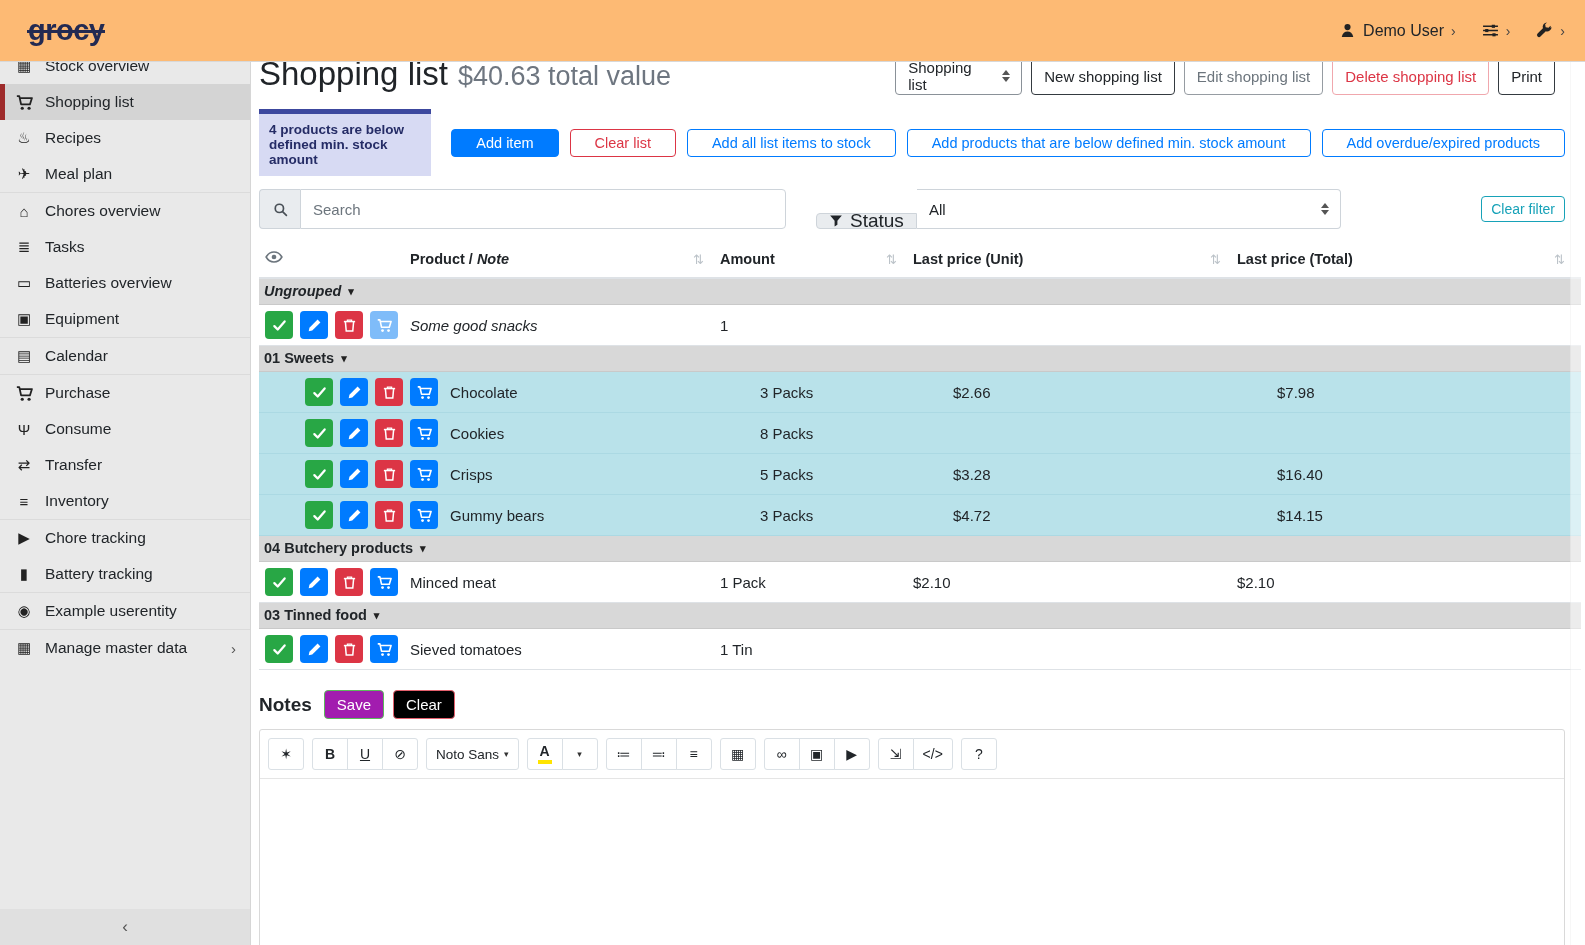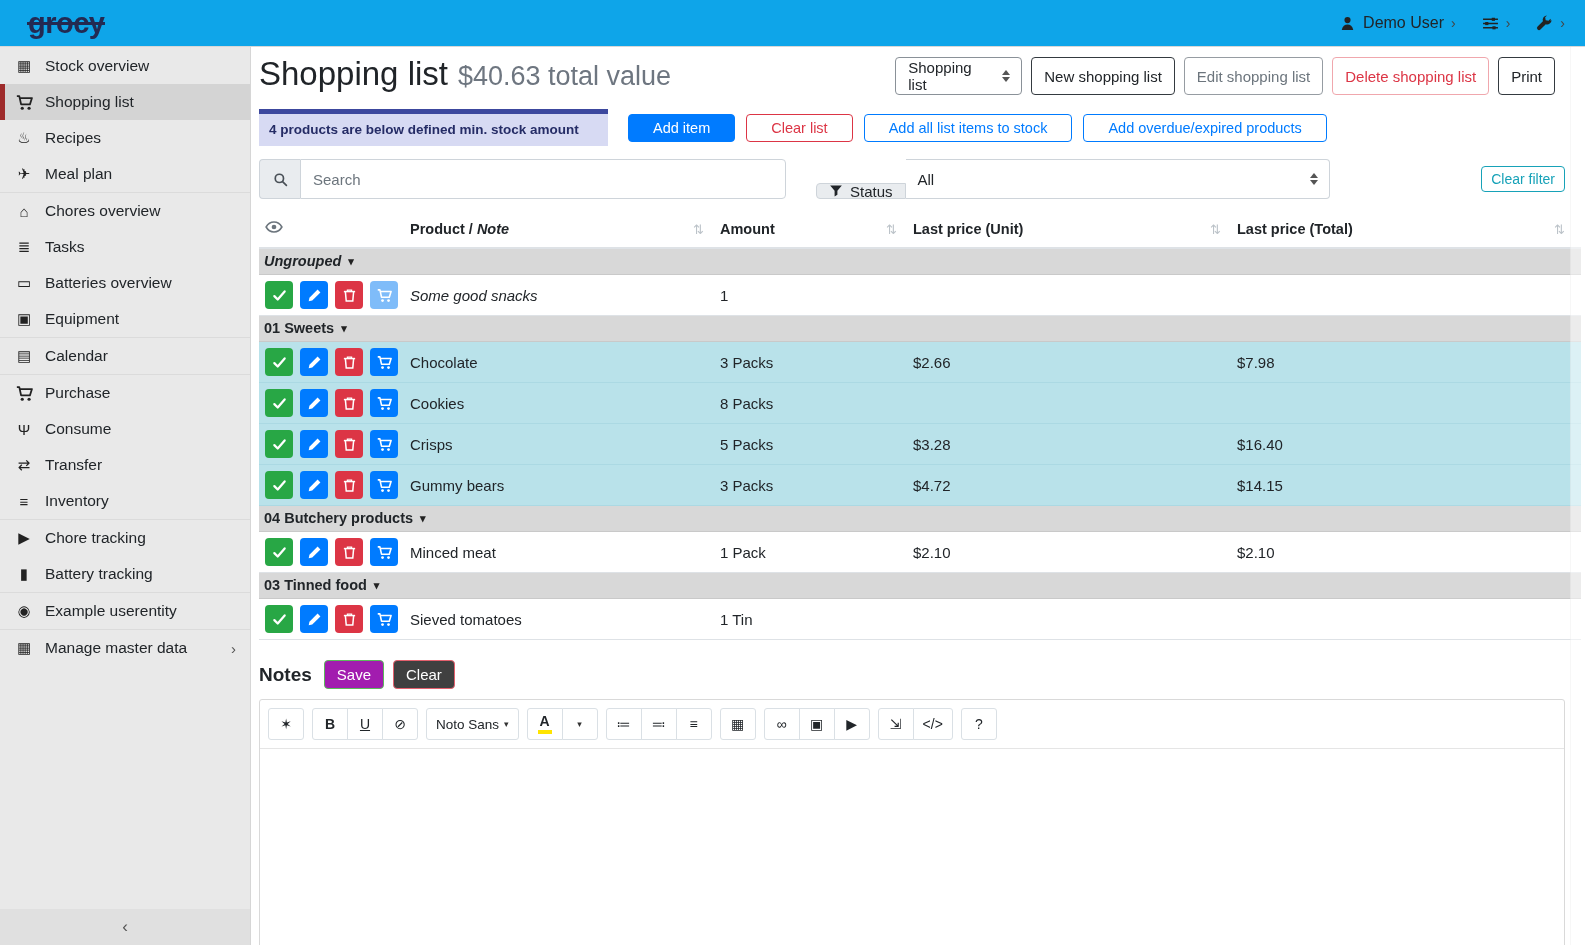--- a/index.html
+++ b/index.html
@@ -6,22 +6,22 @@
   html, body {
     width: 1585px; height: 945px;
     font-family: "Liberation Sans", sans-serif;
     background: #fff; overflow: hidden; position: relative;
     color: #212529;
   }
   button { font-family: inherit; }
 
   
   .topbar {
-    position: absolute; top: 0; left: 0; right: 0; height: 47px;
-    background: #0ea5e9; border-bottom: 1px solid #d8d8d8;
+    position: absolute; top: 0; left: 0; right: 0; height: 62px;
+    background: #fdba74; border-bottom: 1px solid #d8d8d8;
     display: flex; align-items: center; justify-content: space-between;
     padding: 0 20px 0 28px; z-index: 5;
   }
   .logo { position: relative; font-size: 29px; font-weight: 800; color: #232a52; letter-spacing: -0.5px; line-height: 1; cursor: pointer; }
   .logo::after { content: ""; position: absolute; left: -1px; right: -1px; top: 48%; height: 3px; background: #232a52; }
   .topbar-right { display: flex; align-items: center; gap: 26px; }
   .tb-item { display: flex; align-items: center; gap: 7px; font-size: 16px; color: #212529; cursor: pointer; }
   .tb-item svg { width: 17px; height: 17px; color: #222; }
   .chev { color: #444; font-size: 14px; }
 
@@ -63,51 +63,51 @@
   .btn-outline-danger { background: #fff; border: 1px solid #dc3545; color: #dc3545; }
   .btn-outline-primary { background: #fff; border: 1px solid #007bff; color: #007bff; }
 
   .filter-row { display: flex; align-items: center; margin-top: 13px; padding-right: 16px; }
   .input-group { display: flex; width: 527px; height: 40px; }
   .ig-icon { width: 41px; background: #e9ecef; border: 1px solid #ced4da; border-right: none; border-radius: 4px 0 0 4px; display: flex; align-items: center; justify-content: center; color: #495057; }
   .ig-icon svg { width: 15px; height: 15px; }
   .ig-input { flex: 1; border: 1px solid #ced4da; border-radius: 0 4px 4px 0; padding: 0 12px; font-size: 15px; color: #495057; outline: none; }
   .ig-input::placeholder { color: #6c757d; }
   .status-group { display: flex; margin-left: 30px; height: 40px; }
-  .status-btn { display: flex; align-items: center; gap: 7px; padding: 0 12px; background: #e9ecef; border: 1px solid #ced4da; border-radius: 4px 0 0 4px; font-size: 15px; color: #212529; cursor: pointer; margin-top: 24px; }
+  .status-btn { display: flex; align-items: center; gap: 7px; padding: 0 12px; background: #e9ecef; border: 1px solid #ced4da; border-radius: 4px 0 0 4px; font-size: 19px; color: #212529; cursor: pointer; margin-top: 24px; }
   .status-btn svg { width: 14px; height: 14px; color: #212529; }
   .status-select { width: 424px; border: 1px solid #ced4da; border-left: none; border-radius: 0 4px 4px 0; }
   .clear-filter { margin-left: auto; font-size: 14px; padding: 4px 9px; color: #17a2b8; border: 1px solid #17a2b8; border-radius: 4px; background: #fff; cursor: pointer; }
 
   
   .table { margin-top: 12px; }
   .trow { display: grid; grid-template-columns: 151px 310px 193px 324px 1fr; align-items: center; }
   .thead { padding: 7px 0; border-bottom: 2px solid #dee2e6; }
   .th { font-weight: 700; font-size: 14.5px; color: #212529; display: flex; justify-content: space-between; align-items: center; padding-right: 16px; cursor: pointer; }
   .sort { color: #bcc3c9; font-size: 13px; font-weight: 400; }
   .eye-cell { padding-left: 6px; }
   .eye-cell svg { width: 18px; height: 18px; color: #6c757d; cursor: pointer; }
   .group-row { background: #d8d8d8; padding: 4px 0 5px 5px; font-weight: 700; font-size: 14.5px; color: #212529; display: flex; align-items: center; gap: 7px; border-bottom: 1px solid #c9c9c9; cursor: pointer; }
   .group-row .g-caret { font-size: 11px; color: #222; }
   .g-italic { font-style: italic; }
   .item-row { min-height: 41px; border-bottom: 1px solid #dee2e6; font-size: 15px; color: #212529; background: #fff; }
-  .item-row.highlight { background: #b9e2ea; border-bottom-color: #abd9e3; }
+  .item-row.highlight { background: #b9e2ea; border-bottom-color: #abd9e3; padding-left: 40px; }
   .actions-cell { padding-left: 6px; display: flex; align-items: center; }
   .act { width: 28px; height: 28px; border: none; border-radius: 4px; margin-right: 7px; display: inline-flex; align-items: center; justify-content: center; color: #fff; cursor: pointer; }
   .act svg { width: 15px; height: 15px; }
   .act.done { background: #28a745; } .act.edit { background: #007bff; }
   .act.del { background: #dc3545; } .act.cart { background: #007bff; }
   .act.cart.muted { background: #7fbcf9; }
   .note-text { font-style: italic; }
 
   
   .notes-bar { display: flex; align-items: center; gap: 9px; margin-top: 20px; }
   .notes-title { font-size: 19px; font-weight: 700; color: #212529; margin-right: 3px; }
   .btn-save { background: #a21caf; border: 1px solid #5cb85c; color: #fff; font-size: 15px; padding: 5px 12px; border-radius: 4px; cursor: pointer; }
-  .btn-clear-notes { background: #404040; border: 1px solid #e4606d; color: #fff; font-size: 15px; padding: 5px 12px; border-radius: 4px; cursor: pointer; }
+  .btn-clear-notes { background: #000000; border: 1px solid #e4606d; color: #fff; font-size: 15px; padding: 5px 12px; border-radius: 4px; cursor: pointer; }
   .editor { margin: 10px 16px 0 0; border: 1px solid #d9d9d9; border-radius: 3px; background: #fff; }
   .editor-toolbar { padding: 8px; display: flex; gap: 8px; border-bottom: 1px solid #e5e5e5; }
   .btn-group { display: flex; }
   .tbtn { height: 32px; min-width: 36px; padding: 0 9px; background: #fff; border: 1px solid #dae0e5; color: #212529; font-size: 14px; display: inline-flex; align-items: center; justify-content: center; gap: 5px; margin-left: -1px; cursor: pointer; }
   .btn-group .tbtn:first-child { margin-left: 0; border-radius: 3px 0 0 3px; }
   .btn-group .tbtn:last-child { border-radius: 0 3px 3px 0; }
   .btn-group .tbtn:only-child { border-radius: 3px; }
   .tbtn.bold span { font-weight: 800; }
   .tbtn.underline span { text-decoration: underline; }
   .color-a { font-weight: 700; border-bottom: 4px solid #ffe400; padding: 0 2px; line-height: 1.1; }
@@ -291,20 +291,21 @@
       <button class="btn btn-outline-dark">Print</button>
     </div>
   </div>
 
   <div class="list-toolbar">
     <div class="alert-min">4 products are below defined min. stock amount</div>
     <div class="toolbar-buttons">
       <button class="btn-sm2 btn-primary">Add item</button>
       <button class="btn-sm2 btn-outline-danger">Clear list</button>
       <button class="btn-sm2 btn-outline-primary">Add all list items to stock</button>
+      <button class="btn-sm2 btn-outline-primary">Add products that are below defined min. stock amount</button>
       <button class="btn-sm2 btn-outline-primary">Add overdue/expired products</button>
     </div>
   </div>
 
   <div class="filter-row">
     <div class="input-group">
       <span class="ig-icon">
           <svg>
             <use href="#i-search"></use>
           </svg>

